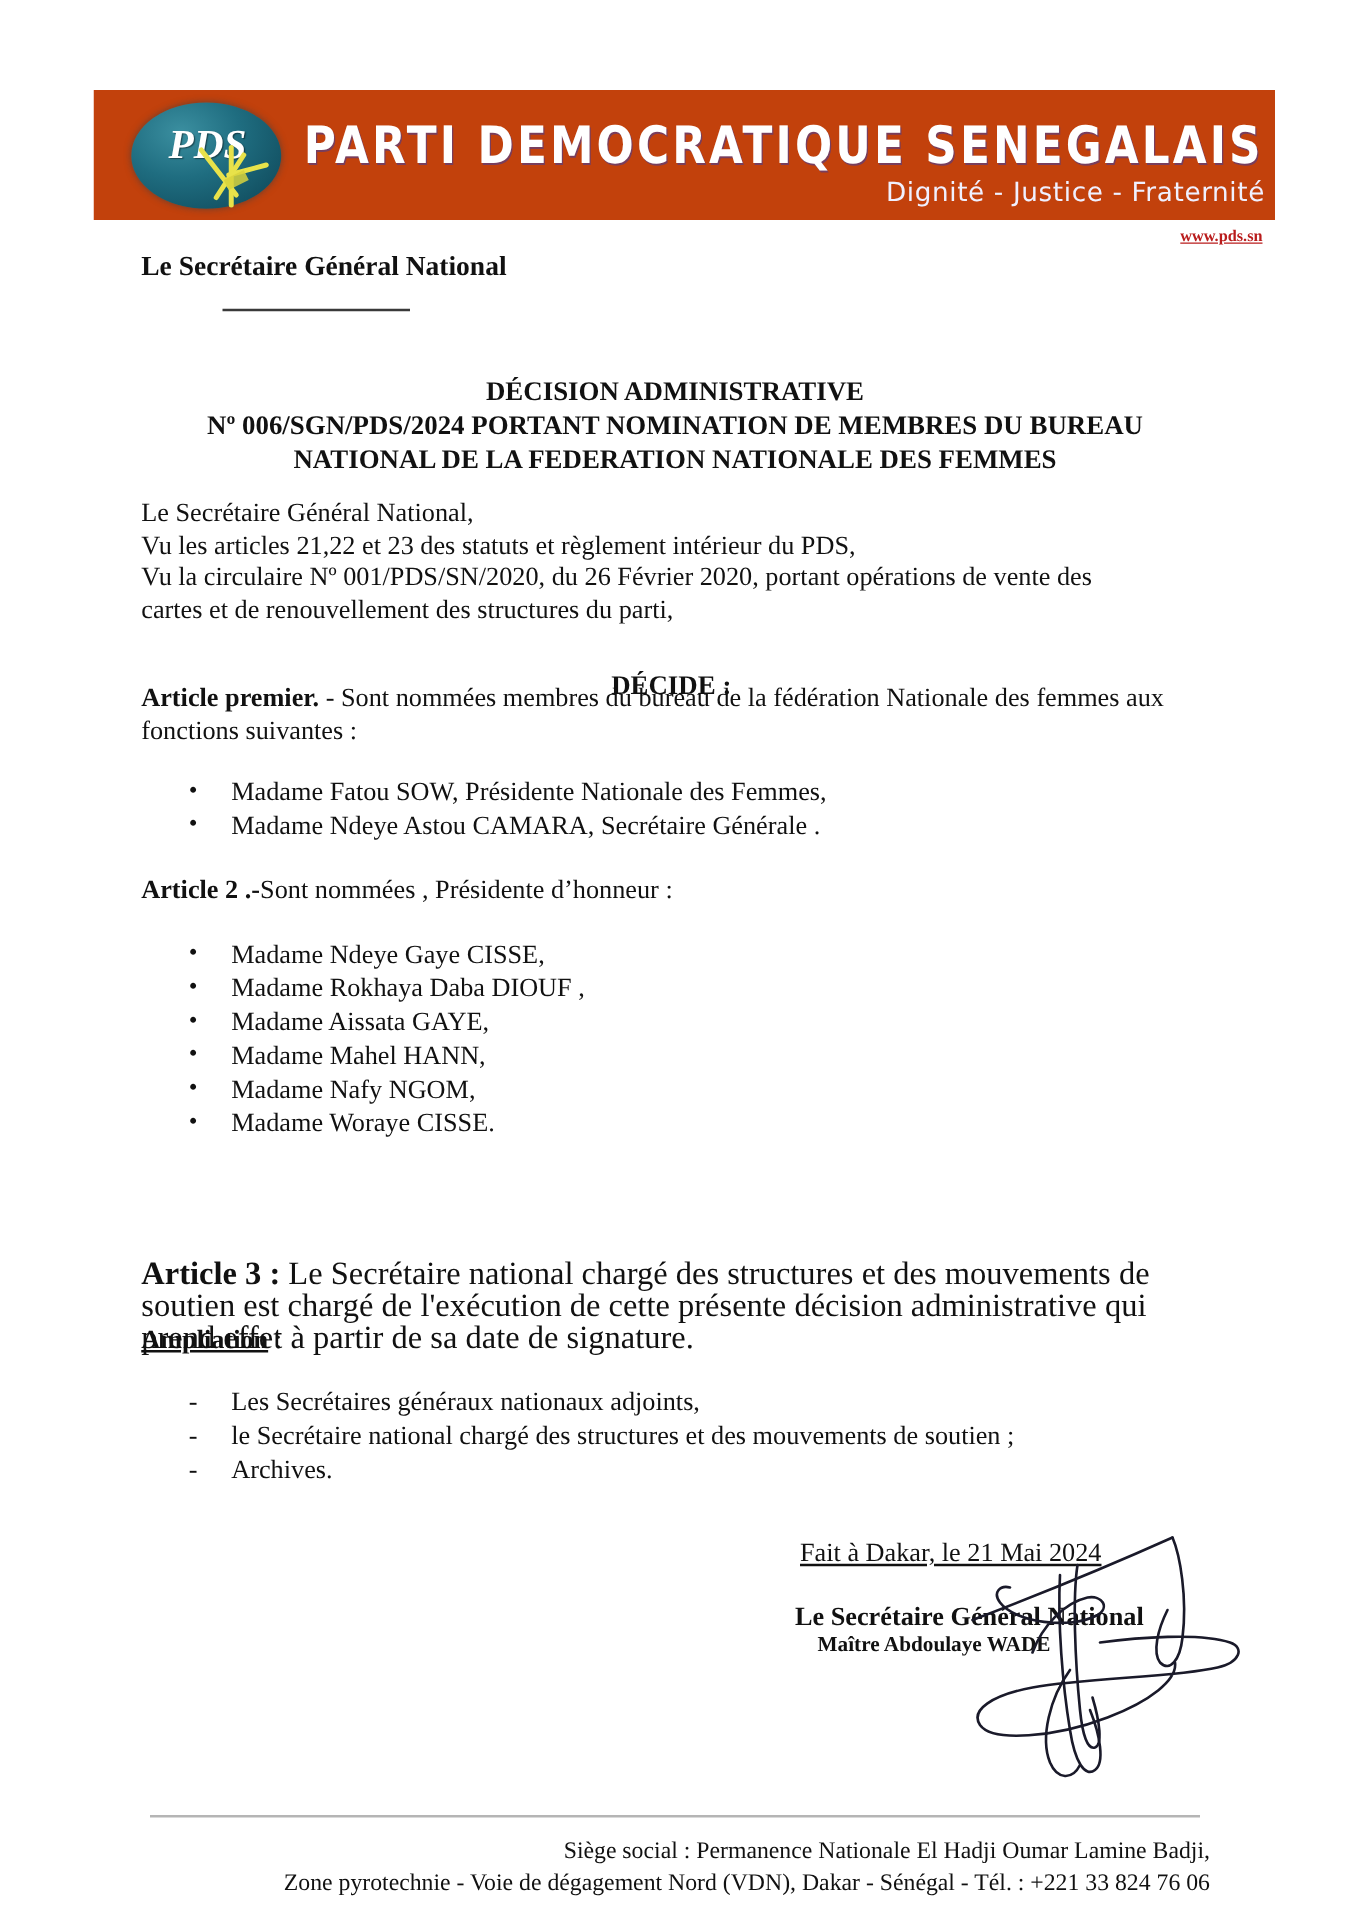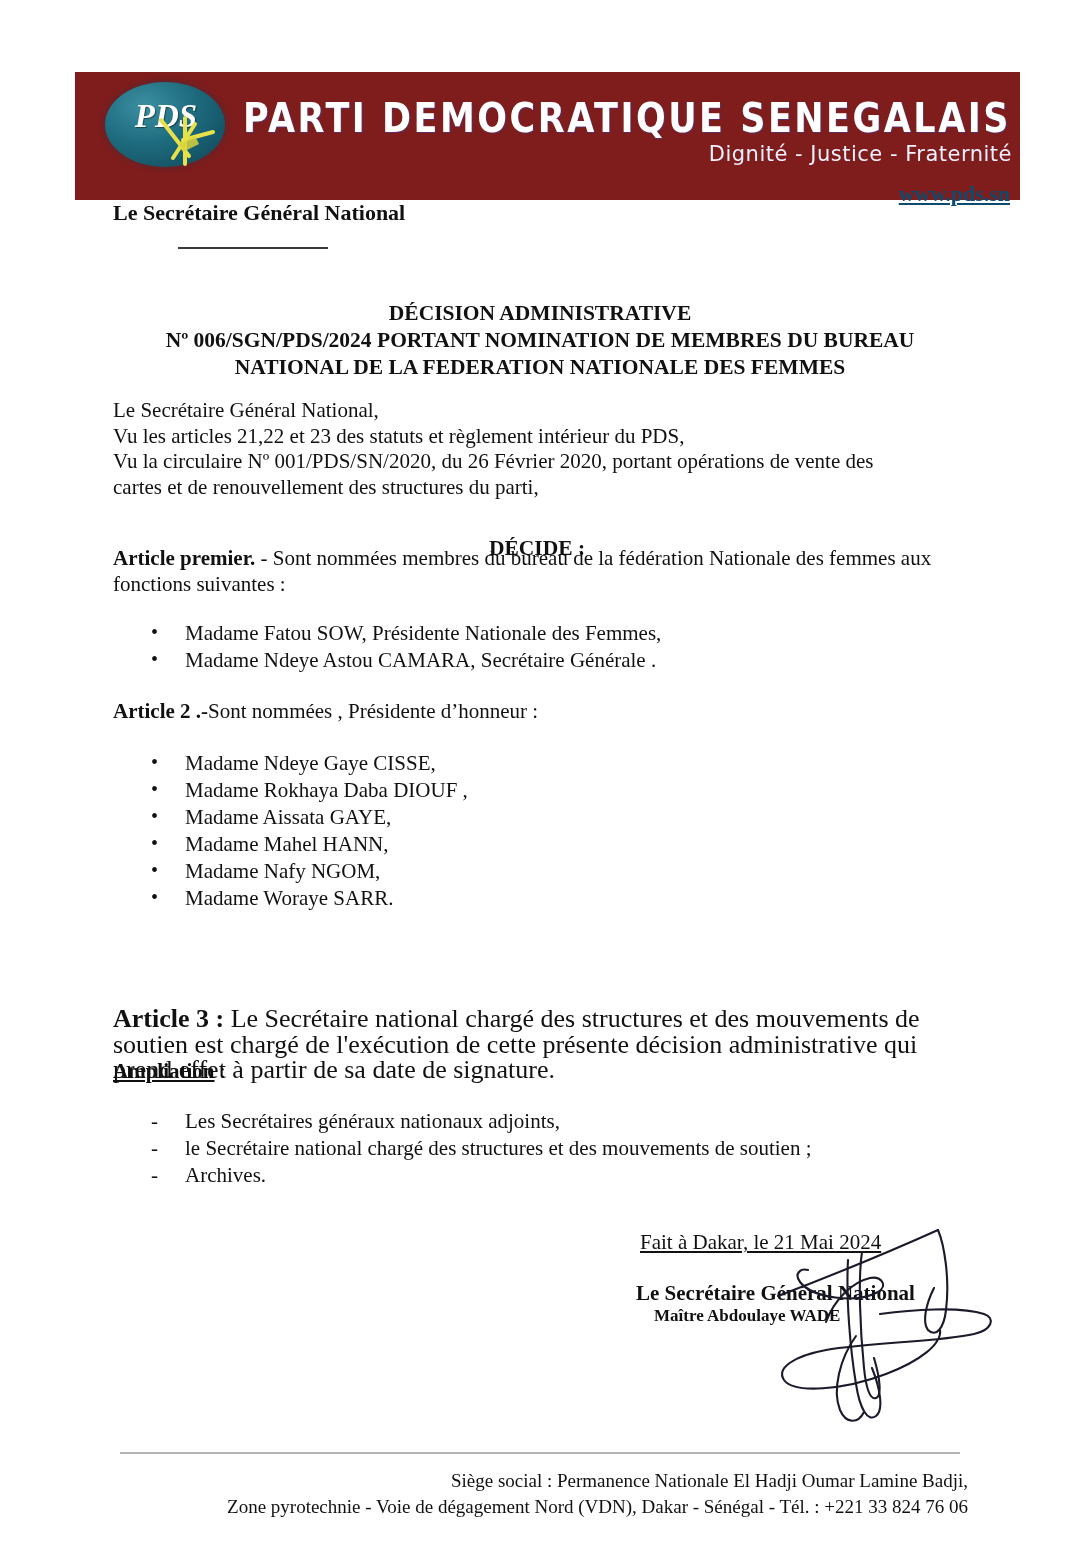--- a/index.html
+++ b/index.html
@@ -22,22 +22,22 @@
     height: 1545px;
     background: #ffffff;
   }
 
   
   .banner {
     position: absolute;
     left: 75px;
     top: 72px;
     width: 945px;
-    height: 128px;
-    background: #7f1d1d;
+    height: 104px;
+    background: #c2410c;
     overflow: hidden;
     text-decoration: underline;
   }
   .logo {
     position: absolute;
     left: 22px;
     top: 6px;
     width: 136px;
     height: 92px;
   }
@@ -98,22 +98,22 @@
     letter-spacing: 0.5px;
   }
 
   
   .website {
     position: absolute;
     right: 70px;
     top: 181px;
     font-family: "Liberation Serif", serif;
     font-weight: bold;
-    font-size: 22px;
-    color: #0c4a6e;
+    font-size: 13px;
+    color: #b91c1c;
     text-decoration: underline;
     white-space: nowrap;
   }
 
   
   .sender {
     position: absolute;
     left: 113px;
     top: 200px;
     font-size: 22px;
@@ -352,21 +352,21 @@
   </ul>
 
   <div class="art2"><b>Article 2 .-</b><span>Sont nommées , Présidente d’honneur :</span></div>
 
   <ul class="bullets list2">
     <li>Madame Ndeye Gaye CISSE,</li>
     <li>Madame Rokhaya Daba DIOUF ,</li>
     <li>Madame Aissata GAYE,</li>
     <li>Madame Mahel HANN,</li>
     <li>Madame Nafy NGOM,</li>
-    <li>Madame Woraye SARR.</li>
+    <li>Madame Woraye CISSE.</li>
   </ul>
 
   <div class="art3"><b>Article 3 :</b><span> Le Secrétaire national chargé des structures et des mouvements de soutien est chargé de l'exécution de cette présente décision administrative qui prend effet à partir de sa date de signature.</span></div>
 
   <div class="ampliation-head"><b>Ampliation</b><span> :</span></div>
 
   <ul class="dashes list3">
     <li>Les Secrétaires généraux nationaux adjoints,</li>
     <li>le Secrétaire national chargé des structures et des mouvements de soutien ;</li>
     <li>Archives.</li>

